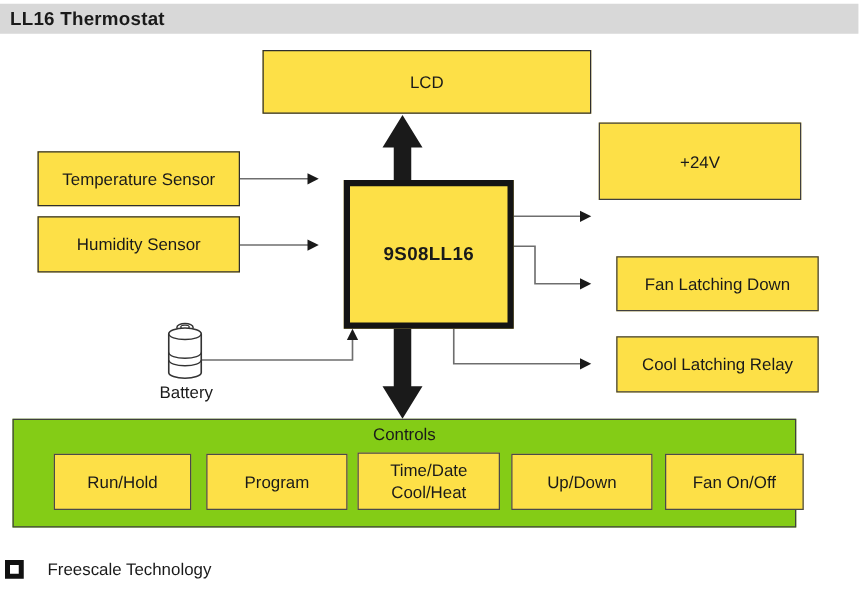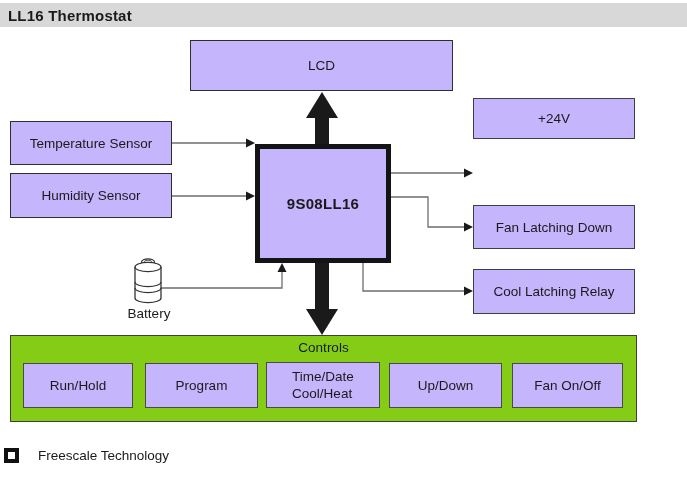--- a/index.html
+++ b/index.html
@@ -11,31 +11,32 @@
     -webkit-font-smoothing:antialiased;
   }
   .titlebar {
     position:absolute; left:0; top:3px; width:687px; height:24px;
     background:#d8d8d8; display:flex; align-items:center;
   }
   .titlebar span { font-size:15px; font-weight:bold; padding-left:8px; letter-spacing:.2px; }
 
   .box {
     position:absolute; box-sizing:border-box;
-    border:1.5px solid #3f3f3f; background:#c4b5fd;
+    border:1.5px solid #3f3f3f; background:#fde047;
     display:flex; align-items:center; justify-content:center;
-    font-size:13.5px; line-height:17px;
+    font-size:13.5px; text-align:center; line-height:17px;
     white-space:pre-line;
+    margin-left:20px;
   }
   .lcd   { left:190px; top:40px;  width:263px; height:51px; border-color:#2e2e2e; }
   .chip  { left:255px; top:144px; width:136px; height:119px;
            border:5px solid #141414; font-size:15px; font-weight:bold; letter-spacing:.3px; }
   .temp  { left:10px;  top:121px; width:162px; height:44px; border-color:#2e2e2e; }
   .humid { left:10px;  top:173px; width:162px; height:45px; border-color:#2e2e2e; }
-  .v24   { left:473px; top:98px;  width:162px; height:41px; }
+  .v24   { left:459px; top:98px;  width:162px; height:62px; }
   .heat  { left:473px; top:152px; width:162px; height:44px; }
   .fanr  { left:473px; top:205px; width:162px; height:44px; }
   .cool  { left:473px; top:269px; width:162px; height:45px; }
 
   .controls-outer {
     position:absolute; left:10px; top:335px; width:627px; height:87px;
     box-sizing:border-box; border:1.5px solid #3f3f3f; background:#84cc16;
   }
   .controls-title {
     position:absolute; left:0; top:4px; width:100%;

